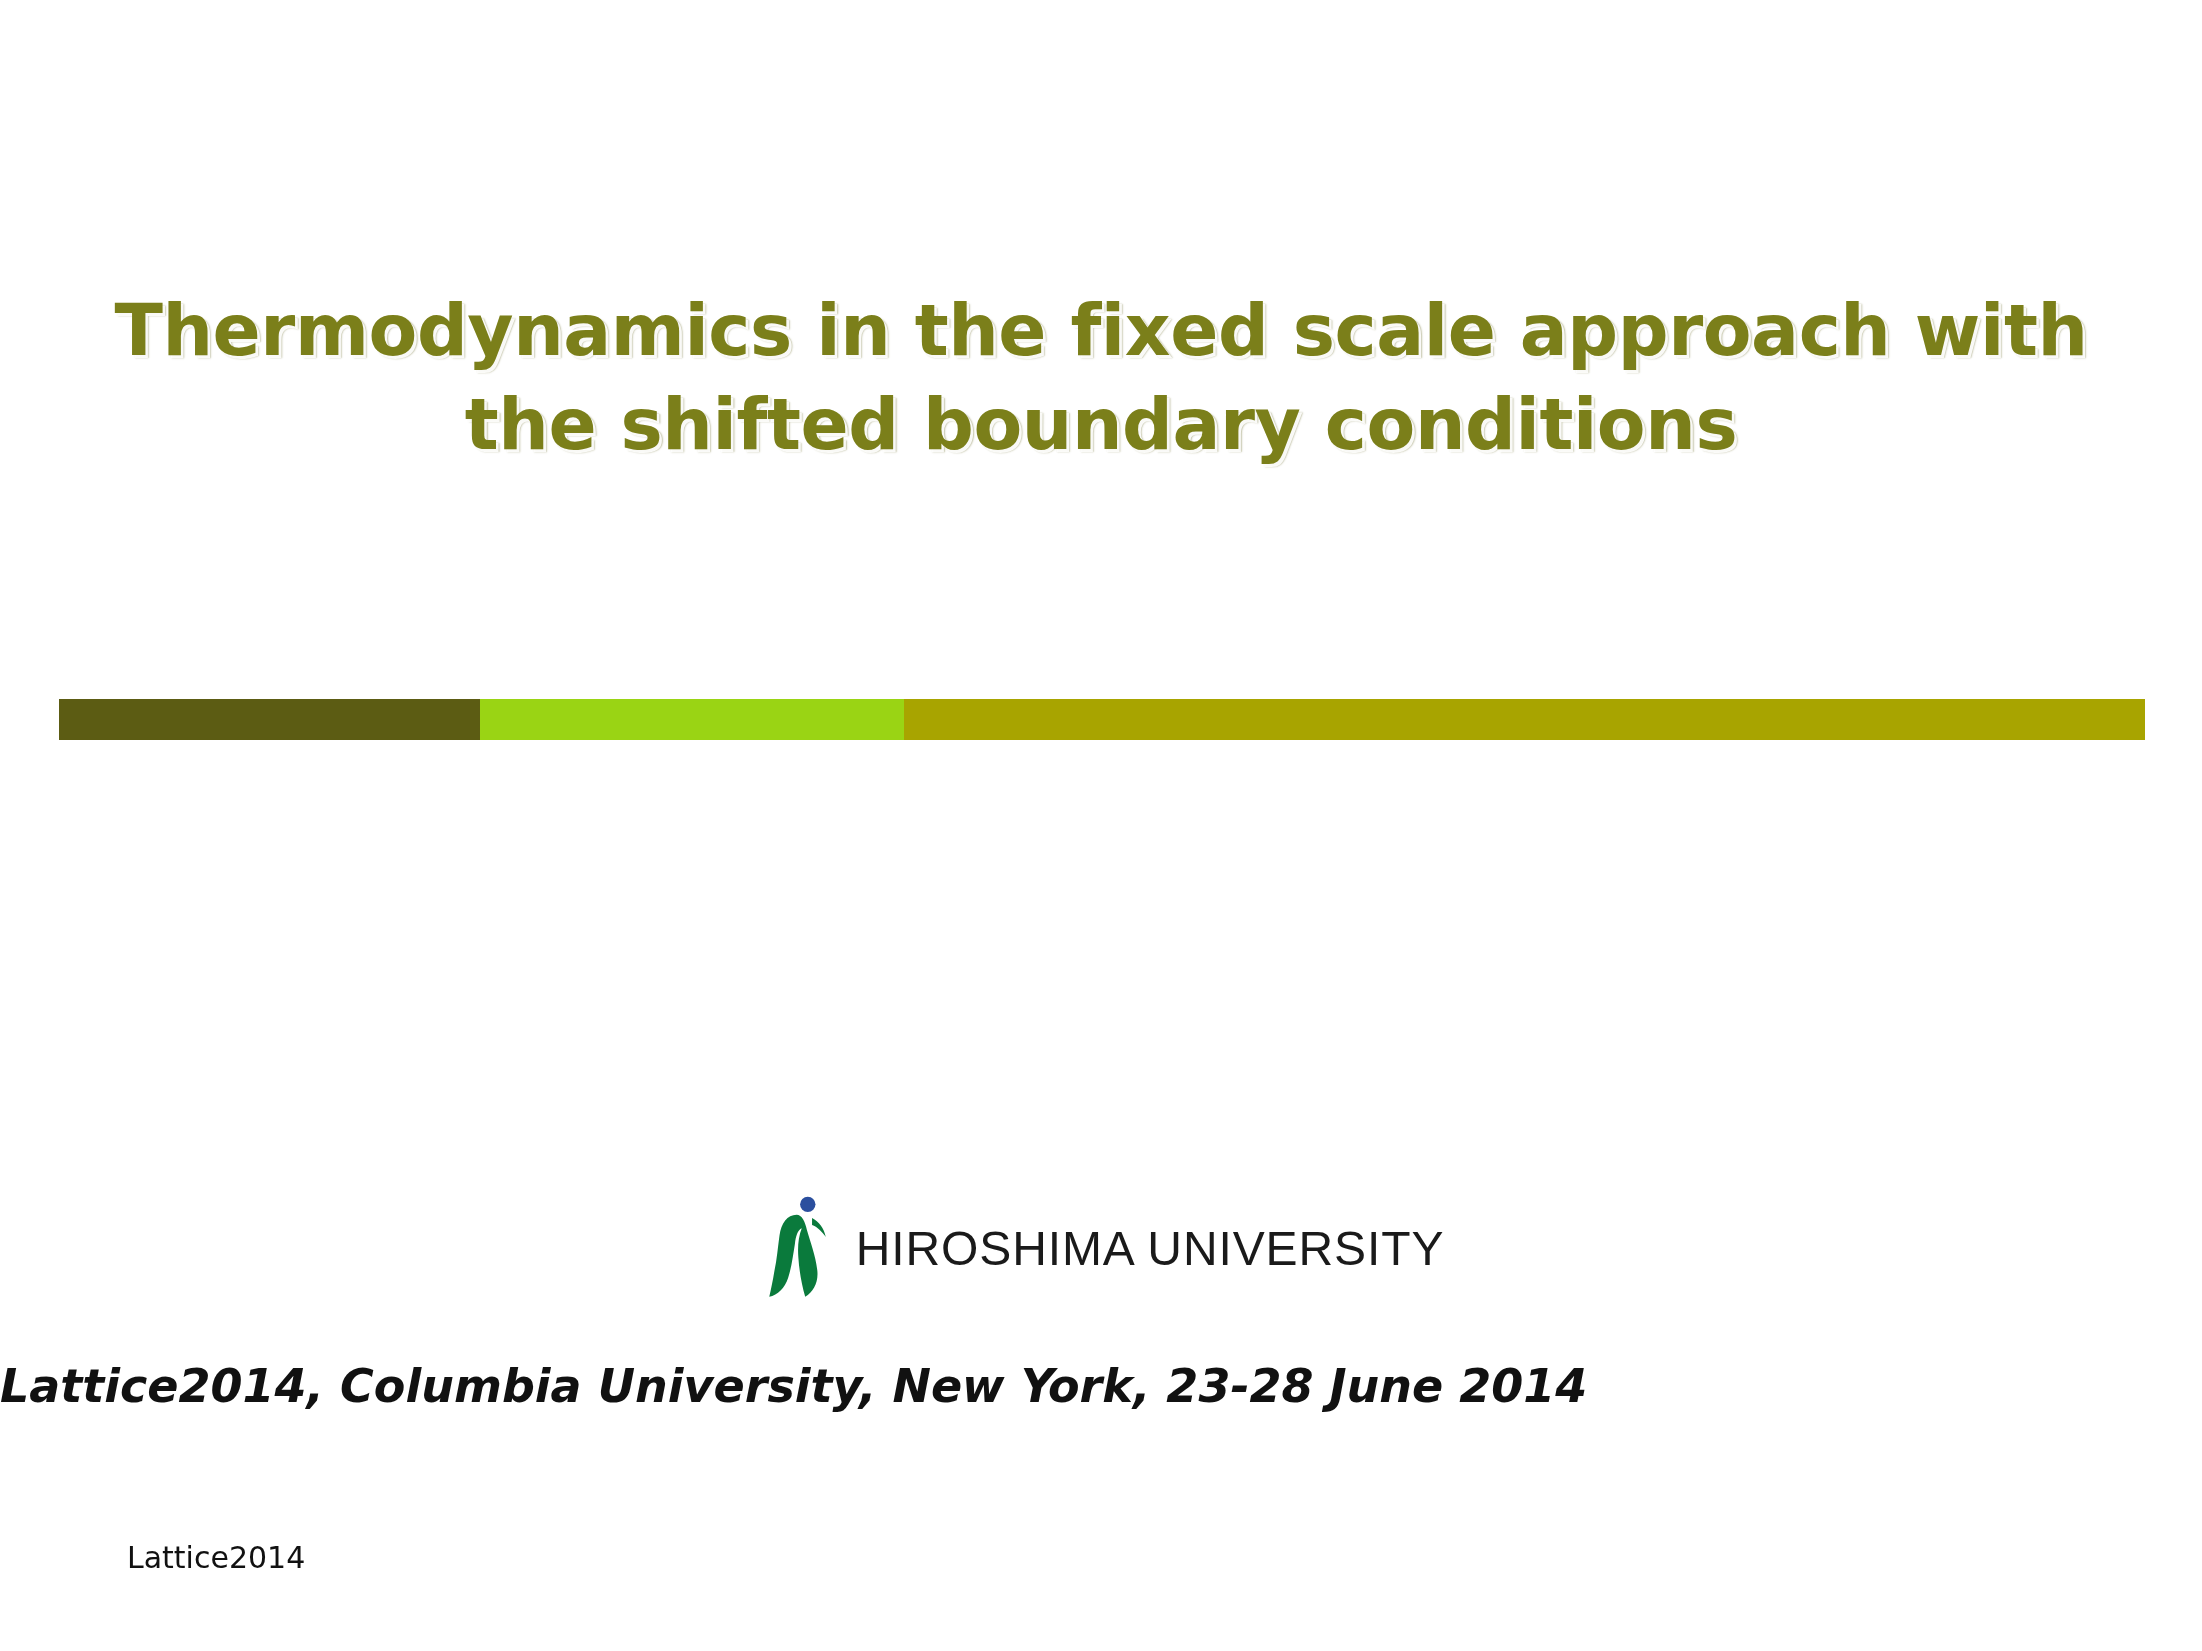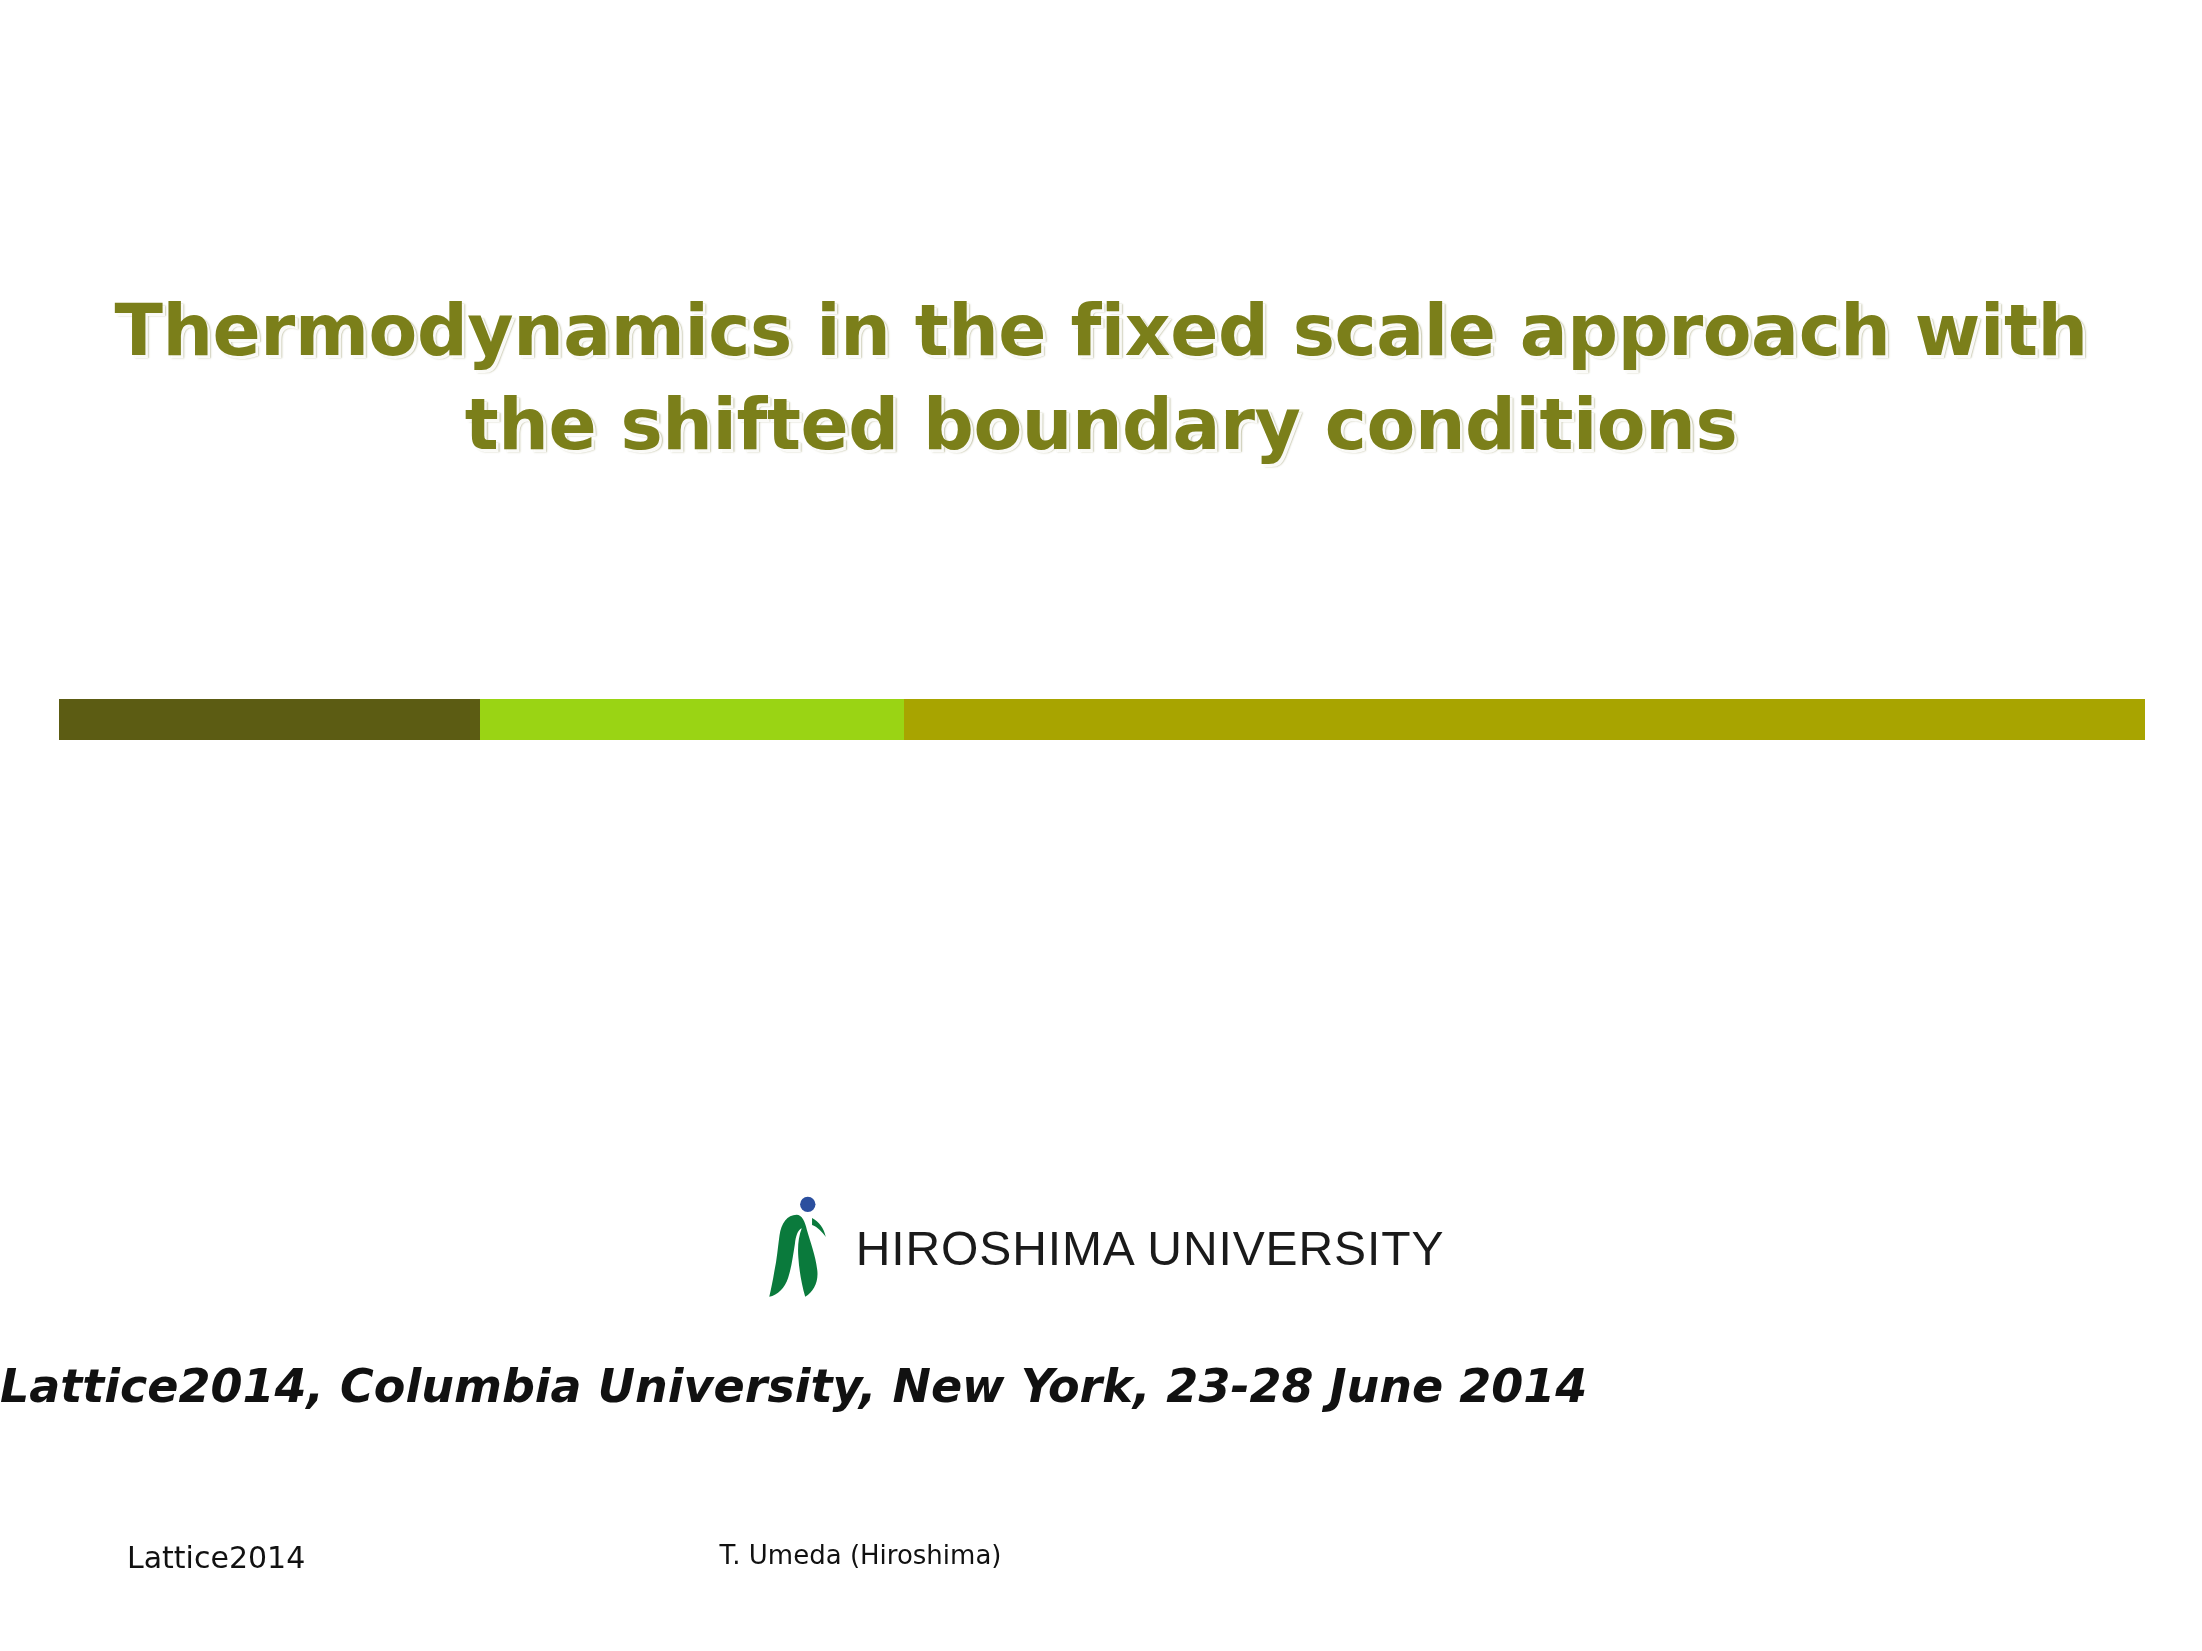--- a/index.html
+++ b/index.html
@@ -145,16 +145,15 @@
         <path d="M62 30 C70 34 76 42 78 52 C74 46 68 40 62 38 Z" fill="#0a7a3c"></path>
       </svg>
     </div>
     <div class="logo-text">HIROSHIMA UNIVERSITY</div>
   </div>
 
   <div class="conference">Lattice2014, Columbia University, New York, 23-28 June 2014</div>
 
   <div class="footer-left">Lattice2014</div>
 
-  <div class="footer-center">T. Umeda (Hiroshima)</div>
 
 </div>
 
 
 </body></html>

